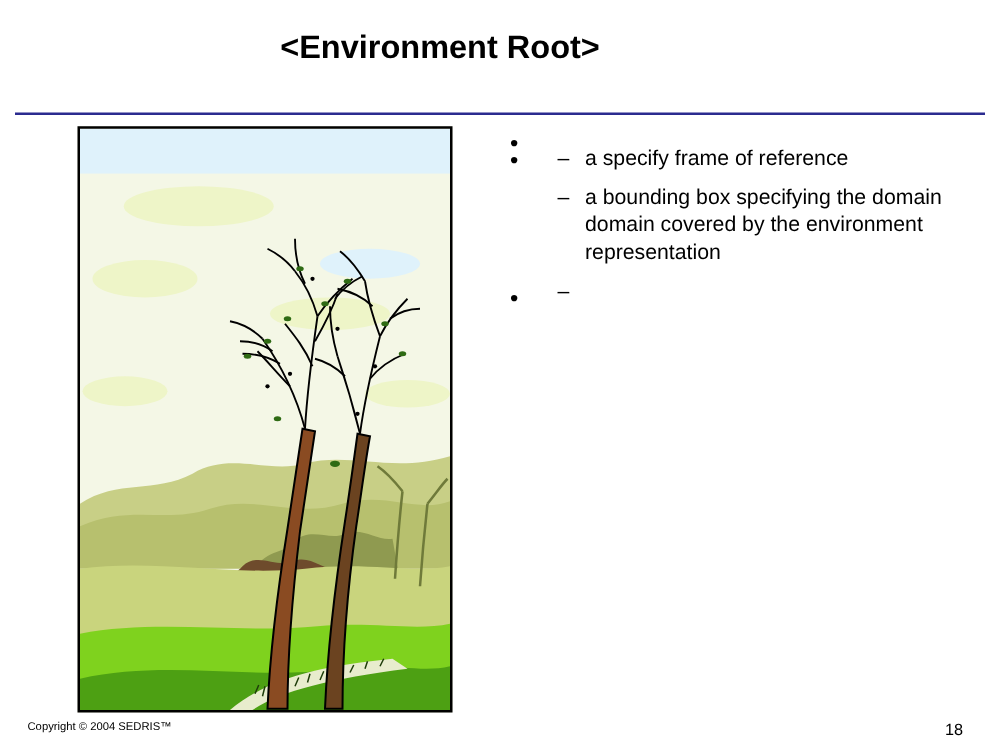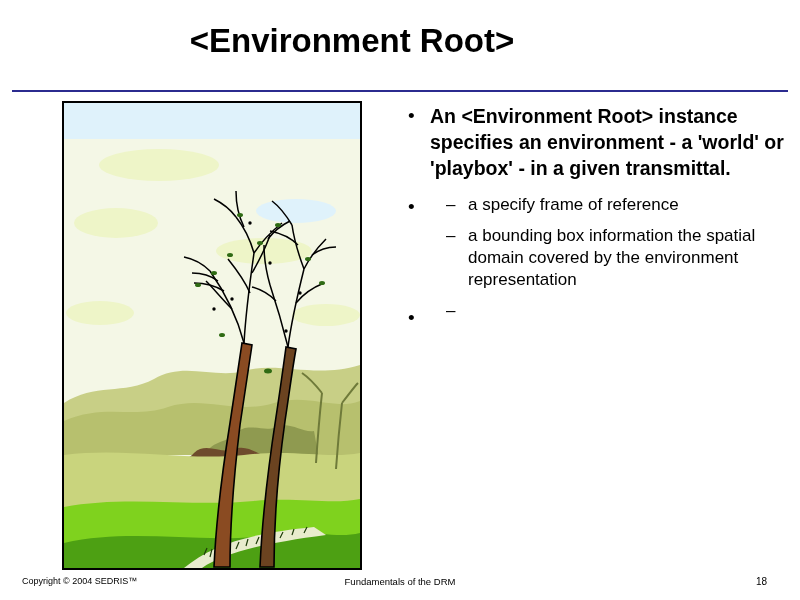--- a/index.html
+++ b/index.html
@@ -18,21 +18,21 @@
     width: 800px;
     height: 600px;
     background: #ffffff;
   }
   .slide-title {
     position: absolute;
     top: 22px;
     left: 0;
     width: 704px;
     text-align: center;
-    font-size: 33px;
+    font-size: 26px;
     font-weight: bold;
     color: #000000;
     letter-spacing: 0px;
   }
   .title-rule {
     position: absolute;
     top: 90px;
     left: 12px;
     width: 776px;
     height: 2px;
@@ -119,21 +119,21 @@
     position: absolute;
     left: 670px;
     top: 6px;
     font-size: 13px;
     margin-top: 46px;
   }
   .footer-page {
     position: absolute;
     left: 756px;
     top: 6px;
-    font-size: 10px;
+    font-size: 13px;
   }
 </style>
 </head>
 <body>
 
 <div class="slide">
 
   <div class="slide-title">&lt;Environment Root&gt;</div>
   <div class="title-rule"></div>
 
@@ -226,41 +226,39 @@
         <path d="M272 366 C 274 338, 276 318, 278 300"></path>
         <path d="M258 290 C 250 280, 244 274, 238 270"></path>
         <path d="M278 300 C 286 290, 290 284, 294 280"></path>
       </g>
     </svg>
   </div>
 
   <div class="content">
     <div class="bullet">
       <span class="marker">•</span>
-      <span>An &lt;Environment Root&gt; instance specifies an environment - a 'world' or 'playbox' - in a given transmittal.</span>
     </div>
     <div class="bullet">
       <span class="marker">•</span>
     </div>
     <div class="subbullet">
       <span class="marker">–</span>
       <span>a specify frame of reference</span>
     </div>
     <div class="subbullet">
       <span class="marker">–</span>
-      <span>a bounding box information the spatial domain covered by the environment representation</span>
+      <span>a bounding box specifying the domain domain covered by the environment representation</span>
     </div>
     <div class="subbullet">
       <span class="marker">–</span>
     </div>
     <div class="bullet" style="margin-top:14px;">
       <span class="marker">•</span>
     </div>
   </div>
 
   <div class="footer">
     <div class="footer-copy">Copyright © 2004 SEDRIS™</div>
-    <div class="footer-center">Fundamentals of the DRM</div>
     <div class="footer-date">1/6/2004</div>
     <div class="footer-page">18</div>
   </div>
 
 </div>
 
 </body></html>

